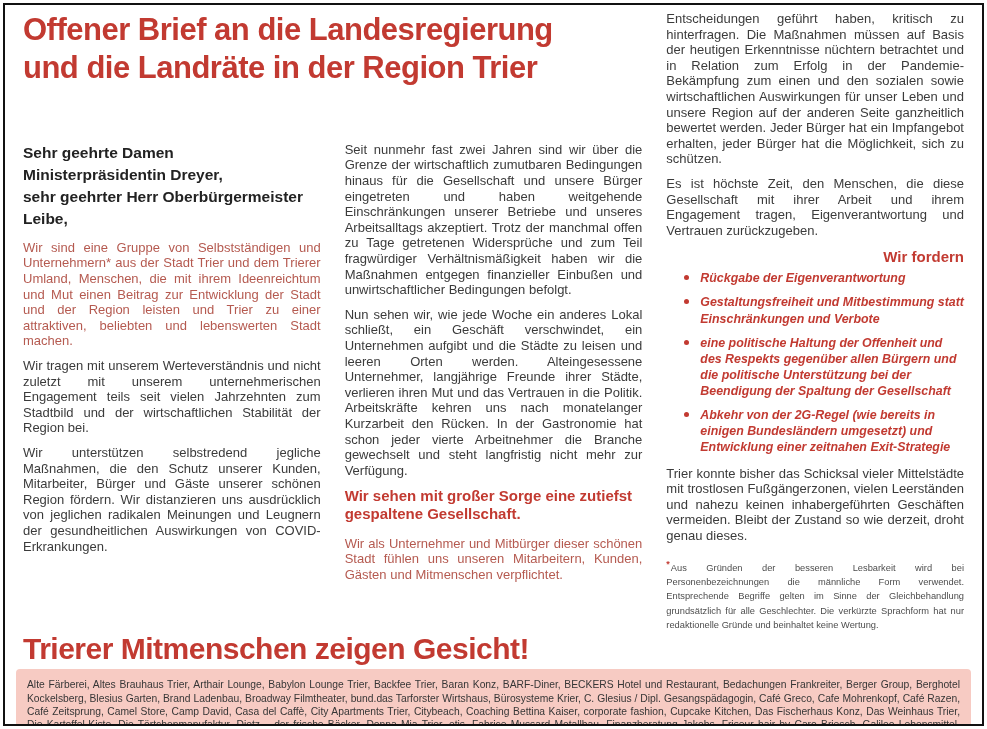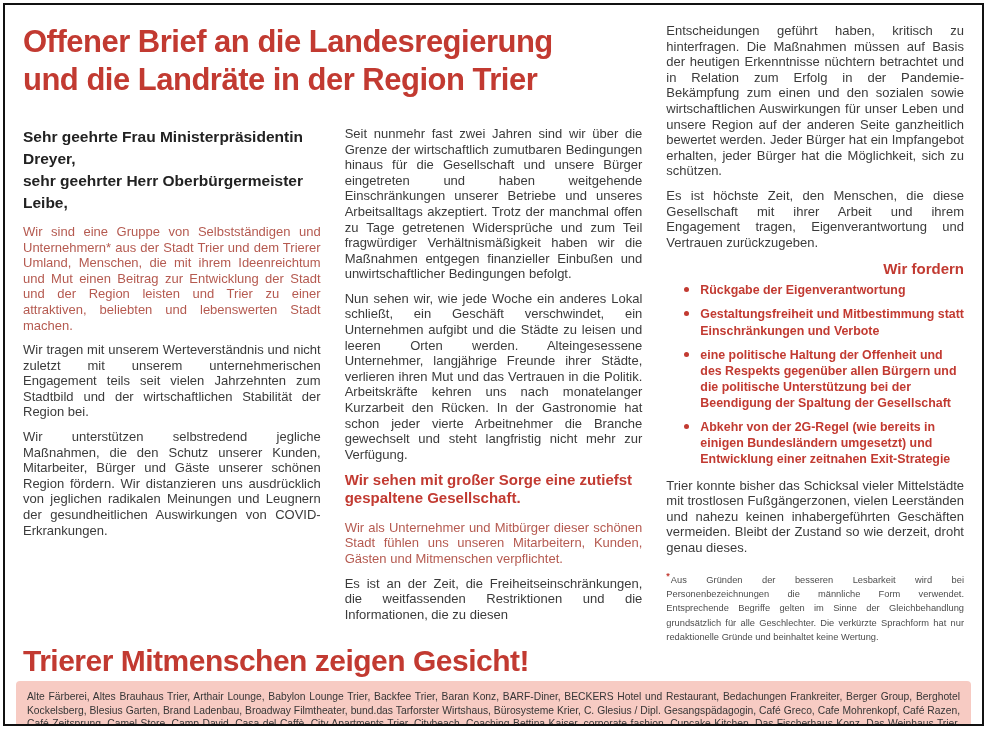--- a/index.html
+++ b/index.html
@@ -9,21 +9,21 @@
     --ink:#3b3b3b;
     --ink_dark:#222222;
   }
   *{box-sizing:border-box;margin:0;padding:0;}
   html,body{width:987px;height:729px;overflow:hidden;background:#ffffff;}
   body{font-family:"Liberation Sans", sans-serif;position:relative;}
   .ad{
     position:absolute;inset:3px;
     border:2px solid #111;
     background:#fff;
-    padding:12px 18px 6px 18px;
+    padding:0 18px 6px 18px;
     overflow:hidden;
   }
   .columns{
     display:grid;
     grid-template-columns:1fr 1fr 1fr;
     column-gap:24px;
     row-gap:0;
   }
   .title{
     grid-column:1 / 3;grid-row:1;
@@ -49,21 +49,21 @@
   p.red{color:var(--soft_red);}
   .subhead{
     color:var(--accent_red);font-weight:bold;
     font-size:15px;line-height:1.18;
     margin:3px 0 13px 0;
   }
   .demands-title{
     color:var(--accent_red);font-weight:bold;
     font-size:15px;margin:10px 0 5px 0;text-align:right;
   }
-  ul.demands{list-style:none;margin:0 0 10px 6px;}
+  ul.demands{list-style:none;margin:0 0 10px 6px;font-style:italic;}
   ul.demands li{
     display:flex;align-items:flex-start;
     color:var(--accent_red);font-weight:bold;
     font-size:12.4px;line-height:1.3;
     margin-bottom:8px;
   }
   .dot{
     flex:0 0 auto;width:5px;height:5px;border-radius:50%;
     background:var(--accent_red);
     margin:5px 11px 0 12px;
@@ -96,34 +96,33 @@
 
   <div class="columns">
 
     <h1 class="title">
       <span>Offener Brief an die Landesregierung</span><br>
       <span>und die Landräte in der Region Trier</span>
     </h1>
 
     <div class="col1">
       <div class="greeting">
-        <div>Sehr geehrte Frau Ministerpräsidentin Dreyer,</div>
+        <div>Sehr geehrte Damen Ministerpräsidentin Dreyer,</div>
         <div>sehr geehrter Herr Oberbürgermeister Leibe,</div>
       </div>
       <p class="body red">Wir sind eine Gruppe von Selbstständigen und Unternehmern* aus der Stadt Trier und dem Trierer Umland, Menschen, die mit ihrem Ideenreichtum und Mut einen Beitrag zur Entwicklung der Stadt und der Region leisten und Trier zu einer attraktiven, beliebten und lebenswerten Stadt machen.</p>
       <p class="body">Wir tragen mit unserem Werteverständnis und nicht zuletzt mit unserem unternehmerischen Engagement teils seit vielen Jahrzehnten zum Stadtbild und der wirtschaftlichen Stabilität der Region bei.</p>
       <p class="body">Wir unterstützen selbstredend jegliche Maßnahmen, die den Schutz unserer Kunden, Mitarbeiter, Bürger und Gäste unserer schönen Region fördern. Wir distanzieren uns ausdrücklich von jeglichen radikalen Meinungen und Leugnern der gesundheitlichen Auswirkungen von COVID-Erkrankungen.</p>
     </div>
 
     <div class="col2">
       <p class="body">Seit nunmehr fast zwei Jahren sind wir über die Grenze der wirtschaftlich zumutbaren Bedingungen hinaus für die Gesellschaft und unsere Bürger eingetreten und haben weitgehende Einschränkungen unserer Betriebe und unseres Arbeitsalltags akzeptiert. Trotz der manchmal offen zu Tage getretenen Widersprüche und zum Teil fragwürdiger Verhältnismäßigkeit haben wir die Maßnahmen entgegen finanzieller Einbußen und unwirtschaftlicher Bedingungen befolgt.</p>
       <p class="body">Nun sehen wir, wie jede Woche ein anderes Lokal schließt, ein Geschäft verschwindet, ein Unternehmen aufgibt und die Städte zu leisen und leeren Orten werden. Alteingesessene Unternehmer, langjährige Freunde ihrer Städte, verlieren ihren Mut und das Vertrauen in die Politik. Arbeitskräfte kehren uns nach monatelanger Kurzarbeit den Rücken. In der Gastronomie hat schon jeder vierte Arbeitnehmer die Branche gewechselt und steht langfristig nicht mehr zur Verfügung.</p>
       <div class="subhead">Wir sehen mit großer Sorge eine zutiefst gespaltene Gesellschaft.</div>
       <p class="body red">Wir als Unternehmer und Mitbürger dieser schönen Stadt fühlen uns unseren Mitarbeitern, Kunden, Gästen und Mitmenschen verpflichtet.</p>
-      <p class="body">Es ist an der Zeit, die Freiheitseinschränkungen, die weitfassenden Restriktionen und die Informationen, die zu diesen</p>
     </div>
 
     <div class="col3">
       <p class="body">Entscheidungen geführt haben, kritisch zu hinterfragen. Die Maßnahmen müssen auf Basis der heutigen Erkenntnisse nüchtern betrachtet und in Relation zum Erfolg in der Pandemie-Bekämpfung zum einen und den sozialen sowie wirtschaftlichen Auswirkungen für unser Leben und unsere Region auf der anderen Seite ganzheitlich bewertet werden. Jeder Bürger hat ein Impfangebot erhalten, jeder Bürger hat die Möglichkeit, sich zu schützen.</p>
       <p class="body">Es ist höchste Zeit, den Menschen, die diese Gesellschaft mit ihrer Arbeit und ihrem Engagement tragen, Eigenverantwortung und Vertrauen zurückzugeben.</p>
       <div class="demands-title">Wir fordern</div>
       <ul class="demands">
         <li>
           <span class="dot"></span>
           <span>Rückgabe der Eigenverantwortung</span>

